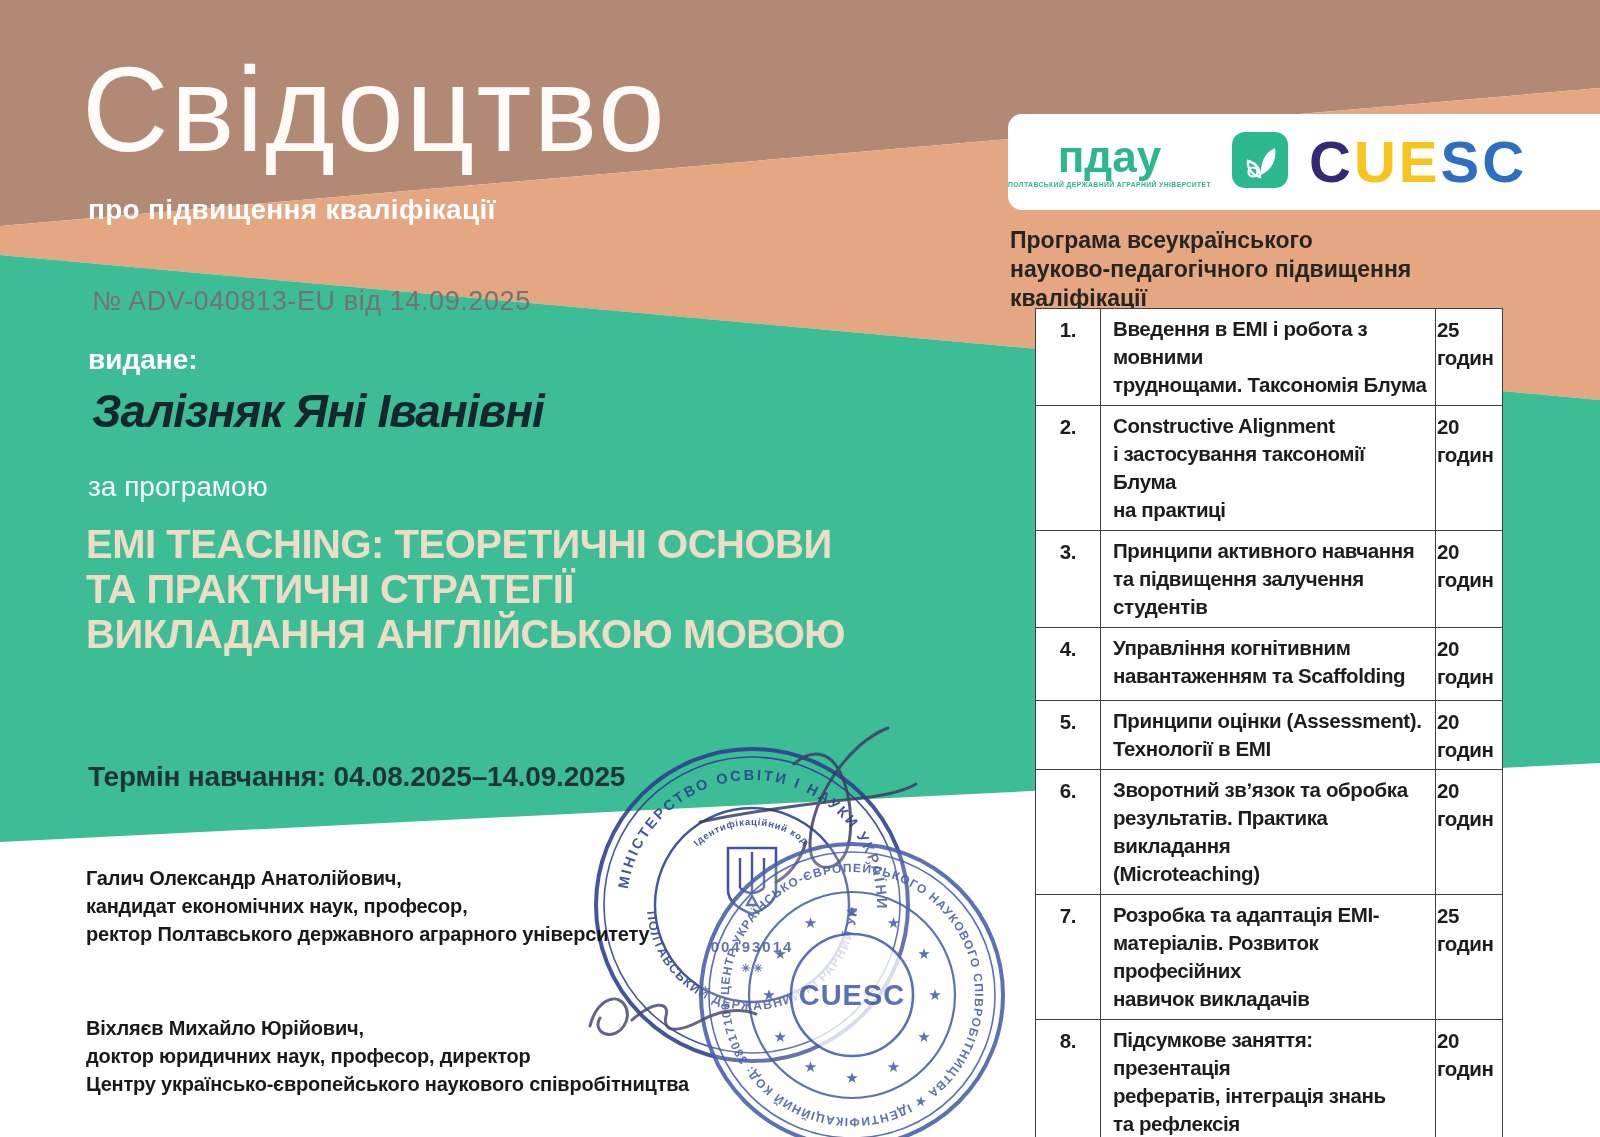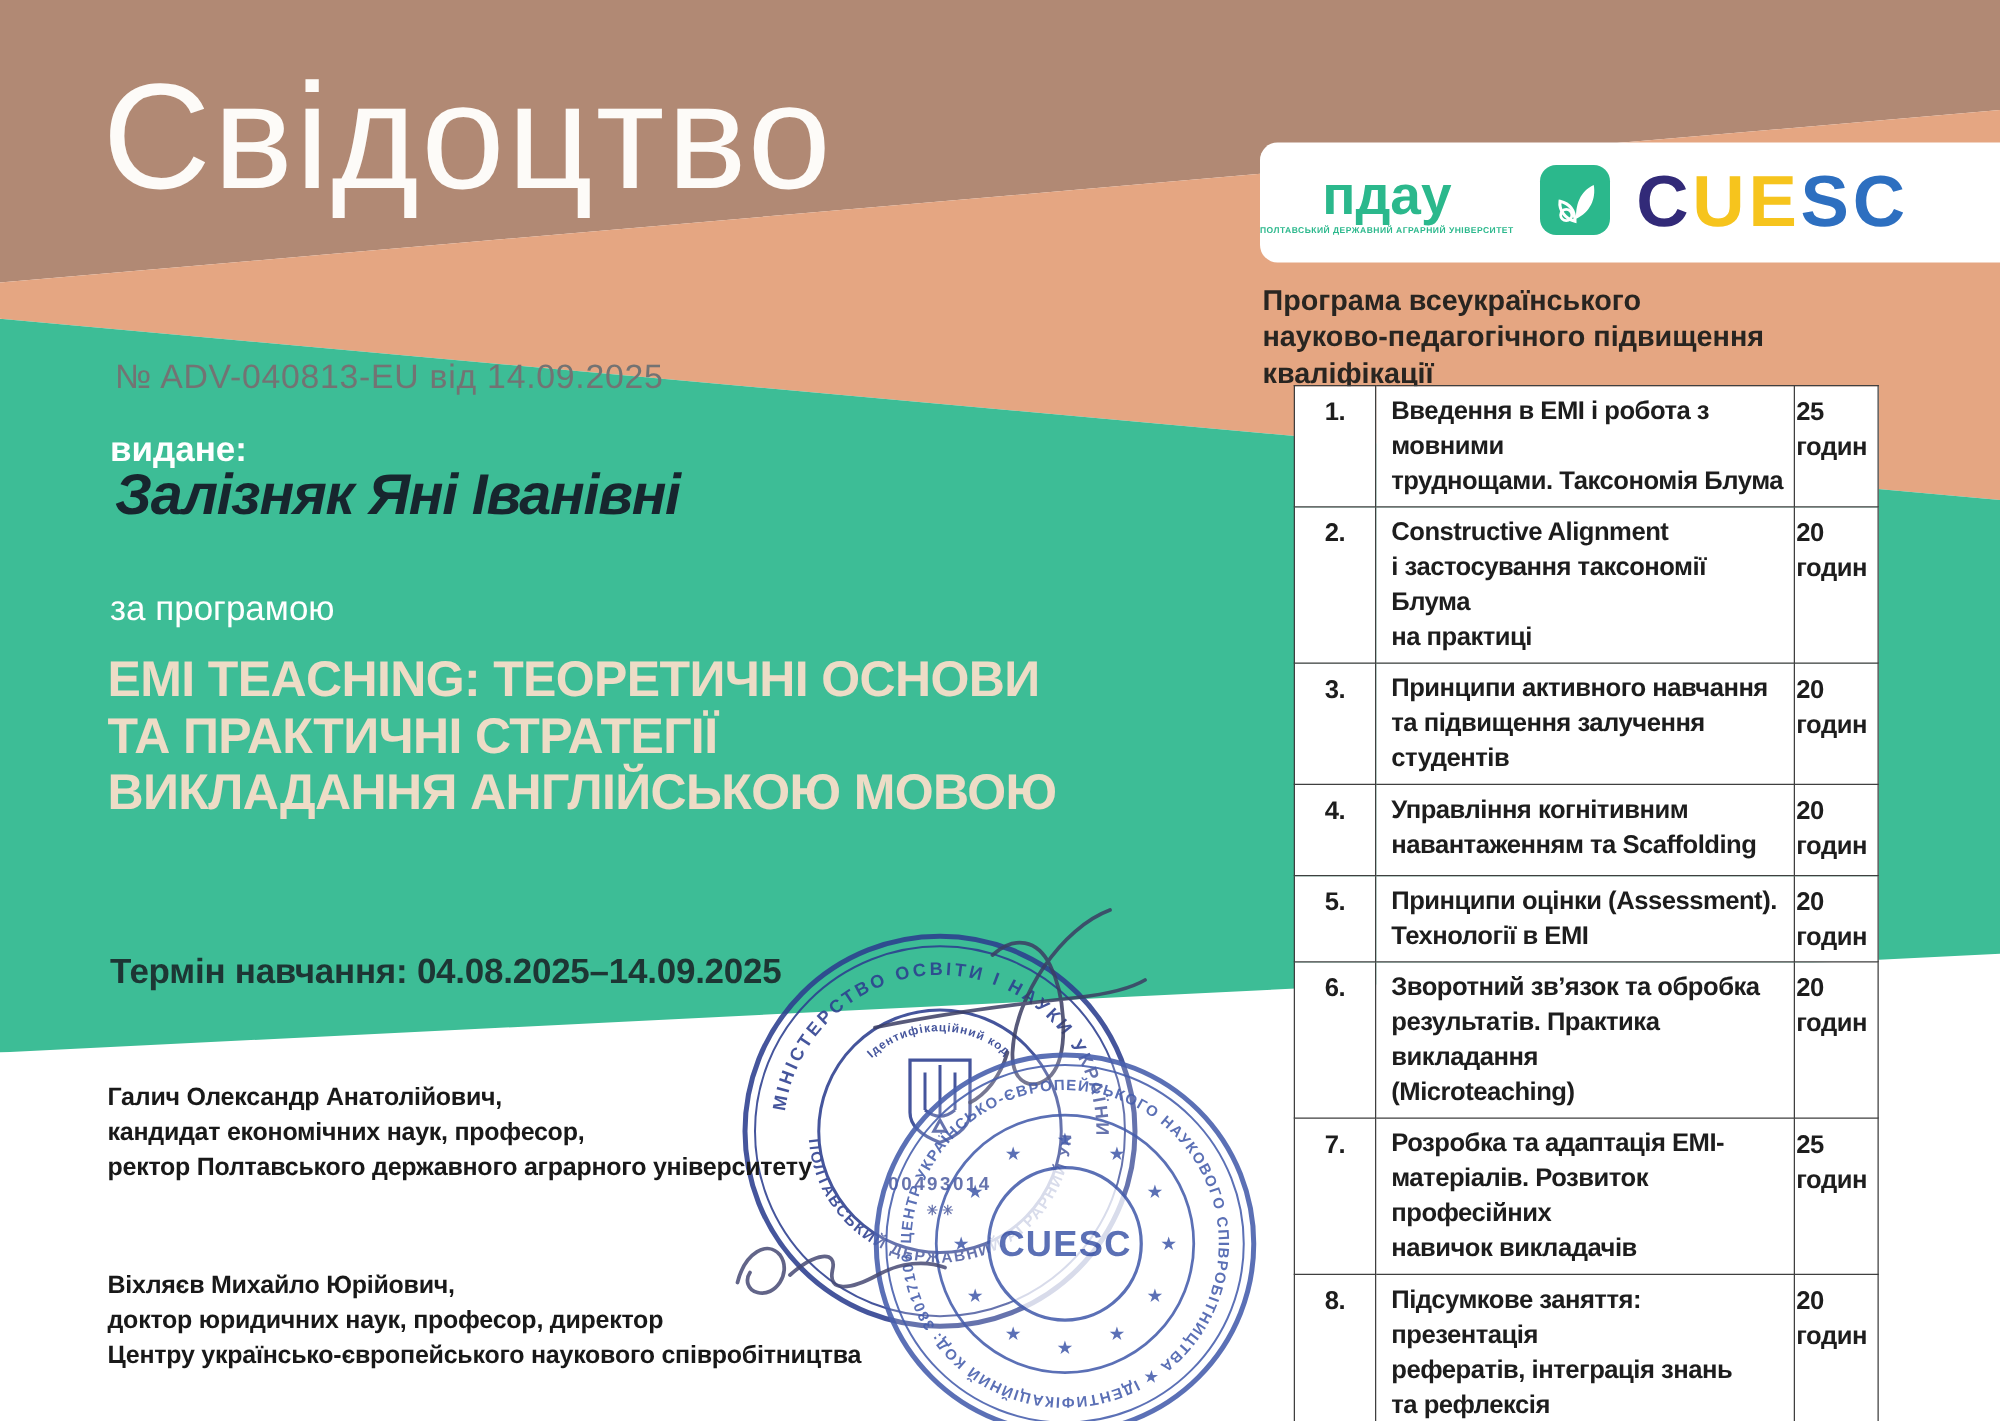--- a/index.html
+++ b/index.html
@@ -7,21 +7,21 @@
         font-family:"Liberation Sans",sans-serif;margin:0 auto;}
   .band{position:absolute;inset:0;}
   .band-brown{background:#b18974;clip-path:polygon(0 0,100% 0,100% 7.74%,0 19.88%);}
   .band-tan{background:#e5a682;clip-path:polygon(0 19.88%,100% 7.74%,100% 35.18%,0 22.43%);}
   .band-green{background:#3dbd96;clip-path:polygon(0 22.43%,100% 35.18%,100% 67.11%,0 74.05%);}
   .abs{position:absolute;z-index:5;}
   .title{left:82px;top:40px;font-size:120px;font-weight:200;color:#fdfbf8;letter-spacing:2px;line-height:1.15;}
   .subtitle{left:88px;top:194px;font-size:28px;font-weight:700;color:#ffffff;letter-spacing:0.3px;}
   .cert-no{left:92px;top:286px;font-size:27px;font-weight:500;color:#737373;letter-spacing:0.6px;}
   .issued{left:88px;top:344px;font-size:28px;font-weight:700;color:#ffffff;}
-  .recipient{left:92px;top:368px;font-size:46px;font-style:italic;font-weight:600;color:#17262e;letter-spacing:-1px;}
+  .recipient{left:92px;top:384px;font-size:46px;font-style:italic;font-weight:600;color:#17262e;letter-spacing:-1px;}
   .prog-label{left:88px;top:471px;font-size:28px;font-weight:400;color:#ffffff;}
   .prog-title{left:86px;top:522px;font-size:40px;font-weight:700;color:#eddcc6;line-height:45px;
               letter-spacing:-0.5px;white-space:pre-line;}
   .workload{left:88px;top:675px;font-size:27px;font-weight:700;color:#ffffff;letter-spacing:-0.2px;}
   .term{left:88px;top:761px;font-size:28px;font-weight:600;color:#1d3634;letter-spacing:-0.2px;}
   .sig-block{font-size:20px;font-weight:700;color:#191919;line-height:28px;white-space:pre-line;letter-spacing:-0.2px;}
   .sig1{left:86px;top:864px;}
   .sig2{left:86px;top:1014px;}
   .logo-card{left:1008px;top:114px;width:592px;height:96px;background:#ffffff;border-radius:14px 0 0 14px;
              display:flex;align-items:center;gap:20px;box-sizing:border-box;z-index:6;}
@@ -46,20 +46,21 @@
 </style>
 </head>
 <body>
 
 <div class="page">
   <div class="band band-brown"></div>
   <div class="band band-tan"></div>
   <div class="band band-green"></div>
 
   <div class="abs title">Свідоцтво</div>
+  <div class="abs subtitle">про підвищення кваліфікації</div>
   <div class="abs cert-no">№ ADV-040813-EU від 14.09.2025</div>
   <div class="abs issued">видане:</div>
   <div class="abs recipient">Залізняк Яні Іванівні</div>
   <div class="abs prog-label">за програмою</div>
   <div class="abs prog-title">EMI TEACHING: ТЕОРЕТИЧНІ ОСНОВИ
 ТА ПРАКТИЧНІ СТРАТЕГІЇ
 ВИКЛАДАННЯ АНГЛІЙСЬКОЮ МОВОЮ</div>
   <div class="abs term">Термін навчання: 04.08.2025–14.09.2025</div>
 
   <div class="abs sig-block sig1">Галич Олександр Анатолійович,

